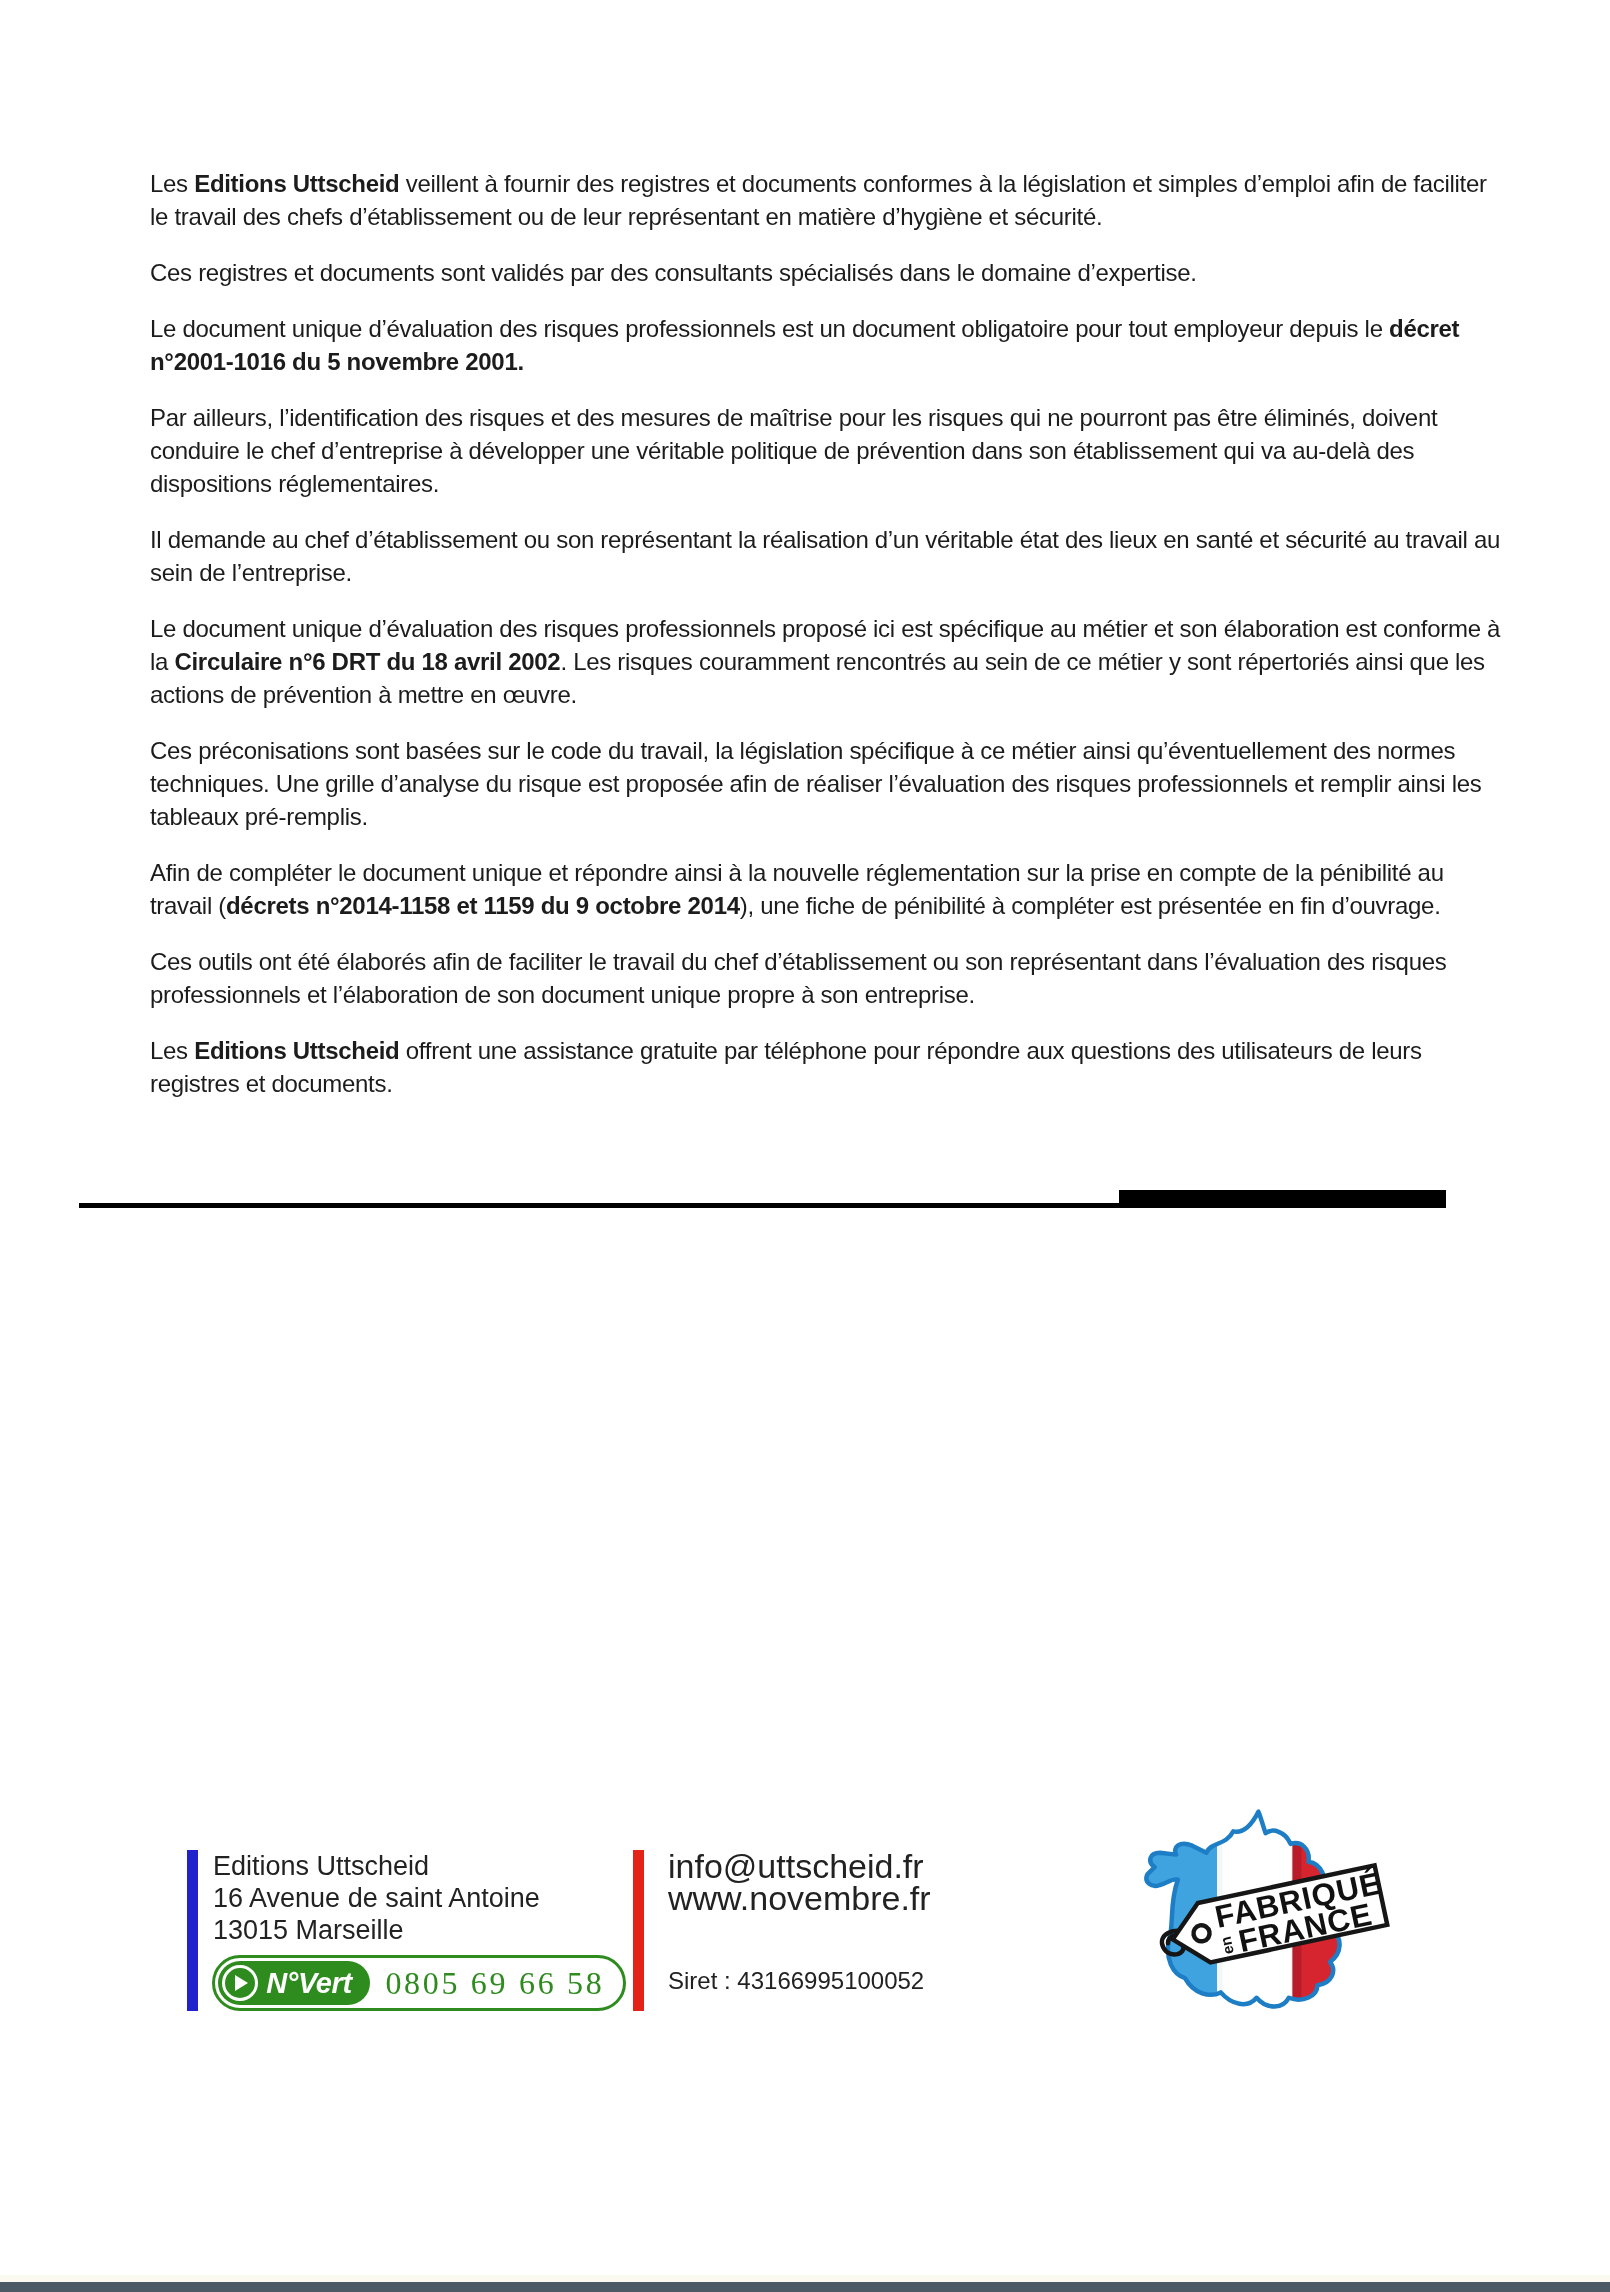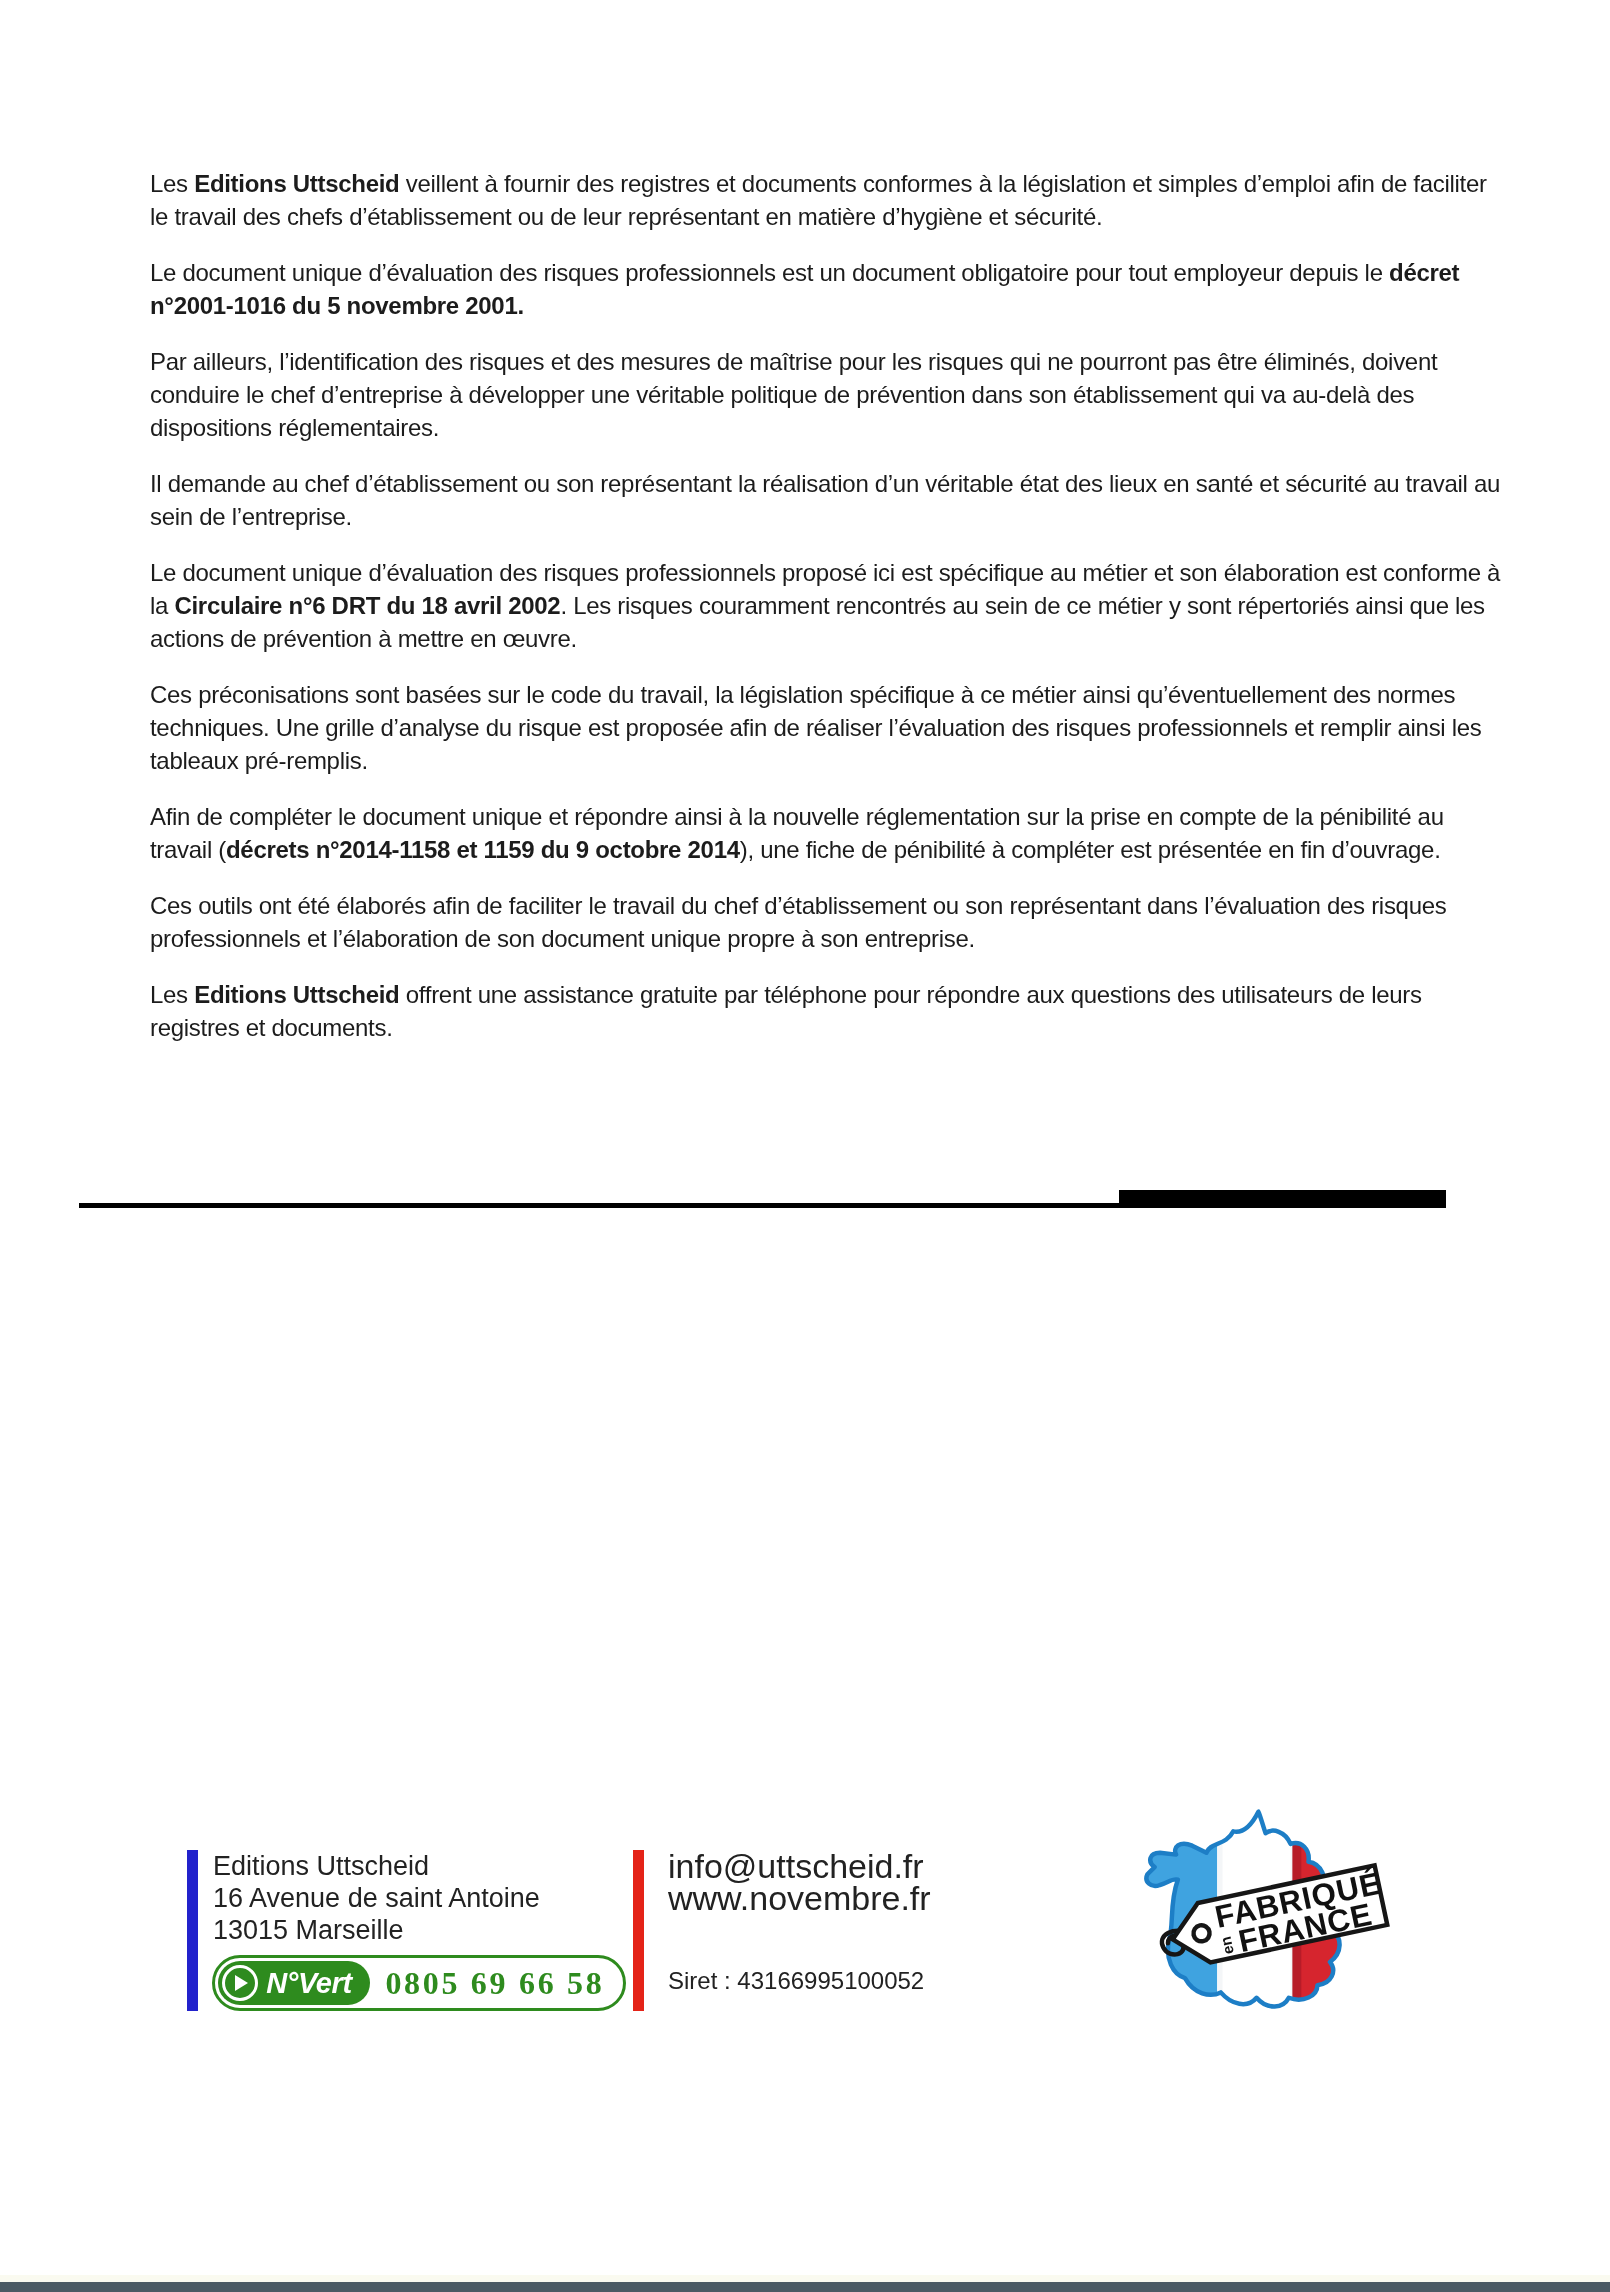--- a/index.html
+++ b/index.html
@@ -24,38 +24,39 @@
   .siret{position:absolute;left:668px;top:1967px;font-size:24px;color:#222;}
 
   
   .nvert-badge{position:absolute;left:212px;top:1955px;width:414px;height:56px;box-sizing:border-box;
     border:3.6px solid #2e8b1e;border-radius:30px;background:#fff;display:flex;align-items:stretch;padding:2.7px;}
   .nvert-green{background:#2e8b1e;border-radius:23px;display:flex;align-items:center;padding:0 14.3px 0 4.5px;gap:8px;}
   .nvert-circle{width:36px;height:36px;border-radius:50%;background:#2e8b1e;border:3.6px solid #fff;box-sizing:border-box;
     display:flex;align-items:center;justify-content:center;flex:0 0 auto;}
   .nvert-tri{width:0;height:0;border-left:13.4px solid #fff;border-top:8px solid transparent;border-bottom:8px solid transparent;margin-left:3.6px;}
   .nvert-label{color:#fff;font-weight:bold;font-style:italic;font-size:29px;letter-spacing:-0.4px;padding-right:3.6px;}
-  .nvert-number{flex:1;display:flex;align-items:center;justify-content:center;color:#2e8b1e;font-weight:bold;
+  .nvert-number{flex:1;display:flex;align-items:center;justify-content:center;color:#2e8b1e;font-weight:normal;
     font-family:"Liberation Serif",serif;font-size:32px;letter-spacing:2.7px;}
 
   
   .fef{position:absolute;left:1117px;top:1806px;width:272px;height:235px;}
   .fef svg{overflow:visible;}
 
   
   .bottom-cream{position:absolute;left:0;top:2275px;width:1610px;height:7.2px;background:#fafaf0;}
   .bottom-bar{position:absolute;left:0;top:2282px;width:1610px;height:10.7px;background:#4b5a64;}
 </style>
 </head>
 <body>
 
 <div class="page">
 
   <div class="content" id="paragraphs">
       <p><span>Les </span><span class="b">Editions Uttscheid</span><span> veillent à fournir des registres et documents conformes à la législation et simples d’emploi afin de faciliter le travail des chefs d’établissement ou de leur représentant en matière d’hygiène et sécurité.</span></p>
+      <p><span>Ces registres et documents sont validés par des consultants spécialisés dans le domaine d’expertise.</span></p>
       <p><span>Le document unique d’évaluation des risques professionnels est un document obligatoire pour tout employeur depuis le </span><span class="b">décret n°2001-1016 du 5 novembre 2001.</span></p>
       <p><span>Par ailleurs, l’identification des risques et des mesures de maîtrise pour les risques qui ne pourront pas être éliminés, doivent conduire le chef d’entreprise à développer une véritable politique de prévention dans son établissement qui va au-delà des dispositions réglementaires.</span></p>
       <p><span>Il demande au chef d’établissement ou son représentant la réalisation d’un véritable état des lieux en santé et sécurité au travail au sein de l’entreprise.</span></p>
       <p><span>Le document unique d’évaluation des risques professionnels proposé ici est spécifique au métier et son élaboration est conforme à la </span><span class="b">Circulaire n°6 DRT du 18 avril 2002</span><span>. Les risques couramment rencontrés au sein de ce métier y sont répertoriés ainsi que les actions de prévention  à mettre en œuvre.</span></p>
       <p><span>Ces préconisations sont basées sur le code du travail, la législation spécifique à ce métier ainsi qu’éventuellement des normes techniques. Une grille d’analyse du risque est proposée afin de réaliser l’évaluation des risques professionnels et remplir ainsi les tableaux pré-remplis.</span></p>
       <p><span>Afin de compléter le document unique et répondre ainsi à la nouvelle réglementation  sur la prise en compte de la pénibilité au travail (</span><span class="b">décrets n°2014-1158 et 1159 du 9 octobre 2014</span><span>), une fiche de pénibilité à compléter est présentée en fin d’ouvrage.</span></p>
       <p><span>Ces outils ont été élaborés afin de faciliter le travail du chef d’établissement ou son représentant dans l’évaluation des risques professionnels et l’élaboration de son document unique propre à son entreprise.</span></p>
       <p><span>Les </span><span class="b">Editions Uttscheid</span><span> offrent une assistance gratuite par téléphone pour répondre aux questions des utilisateurs de leurs registres et documents.</span></p>
     </div>
 

